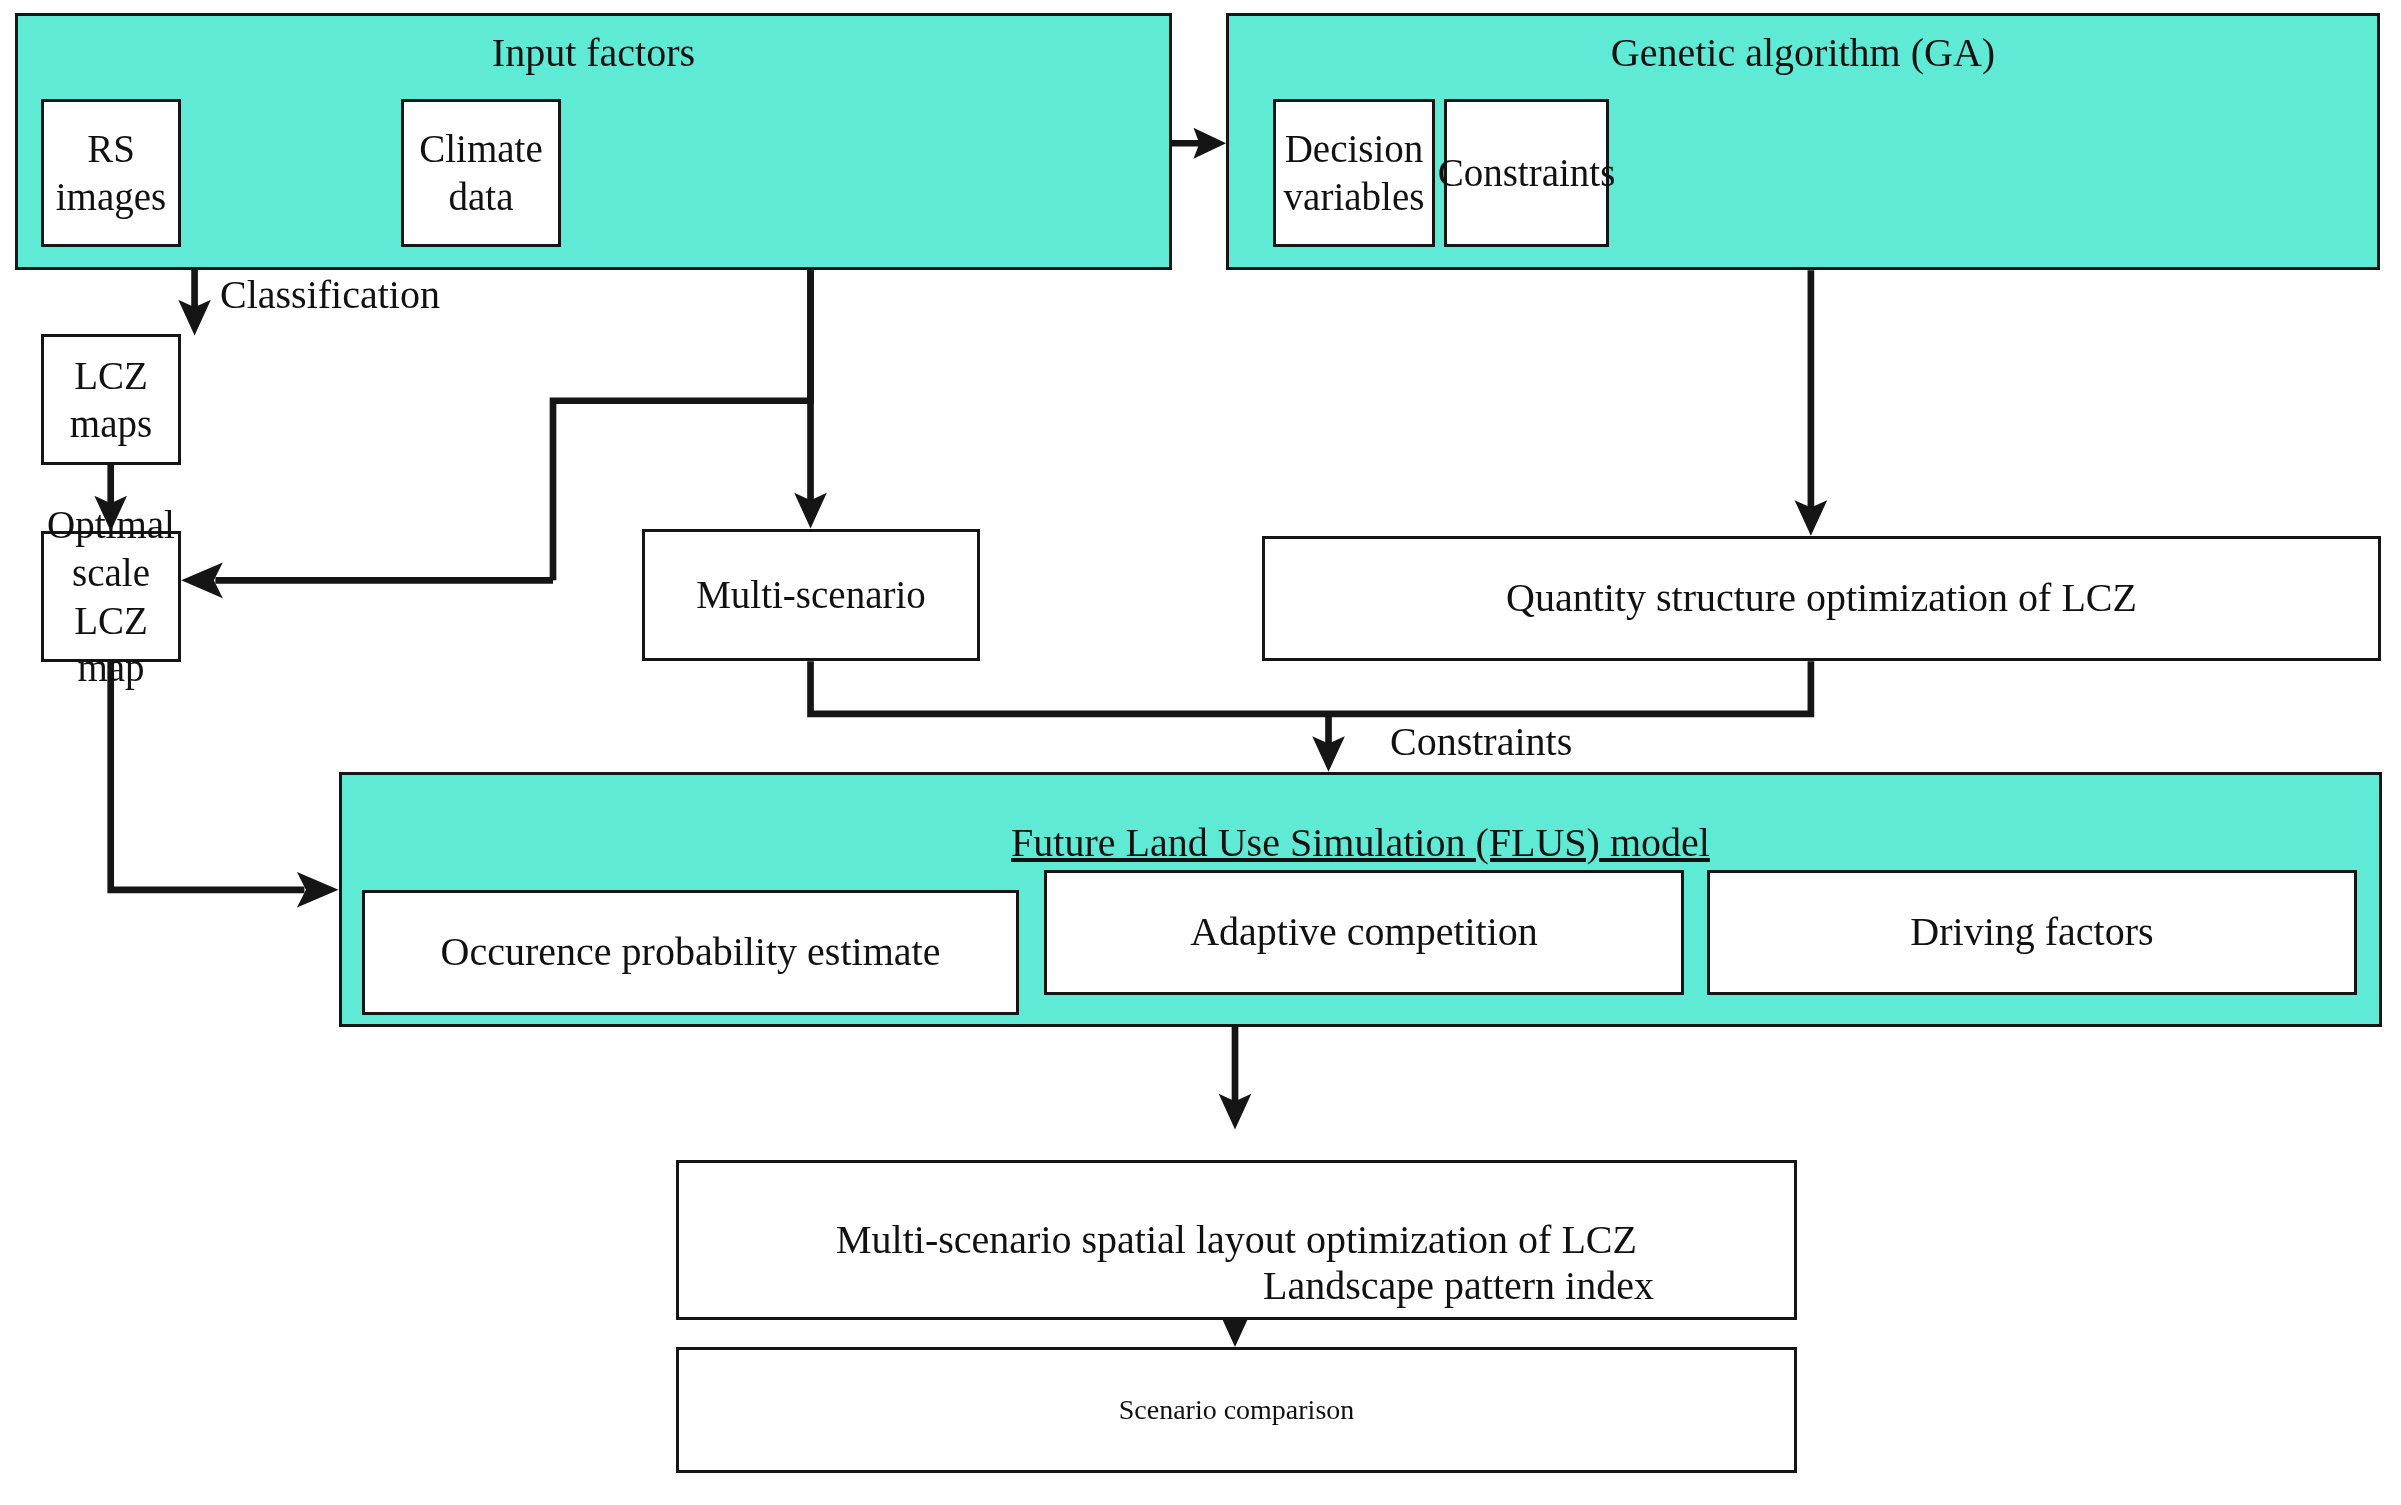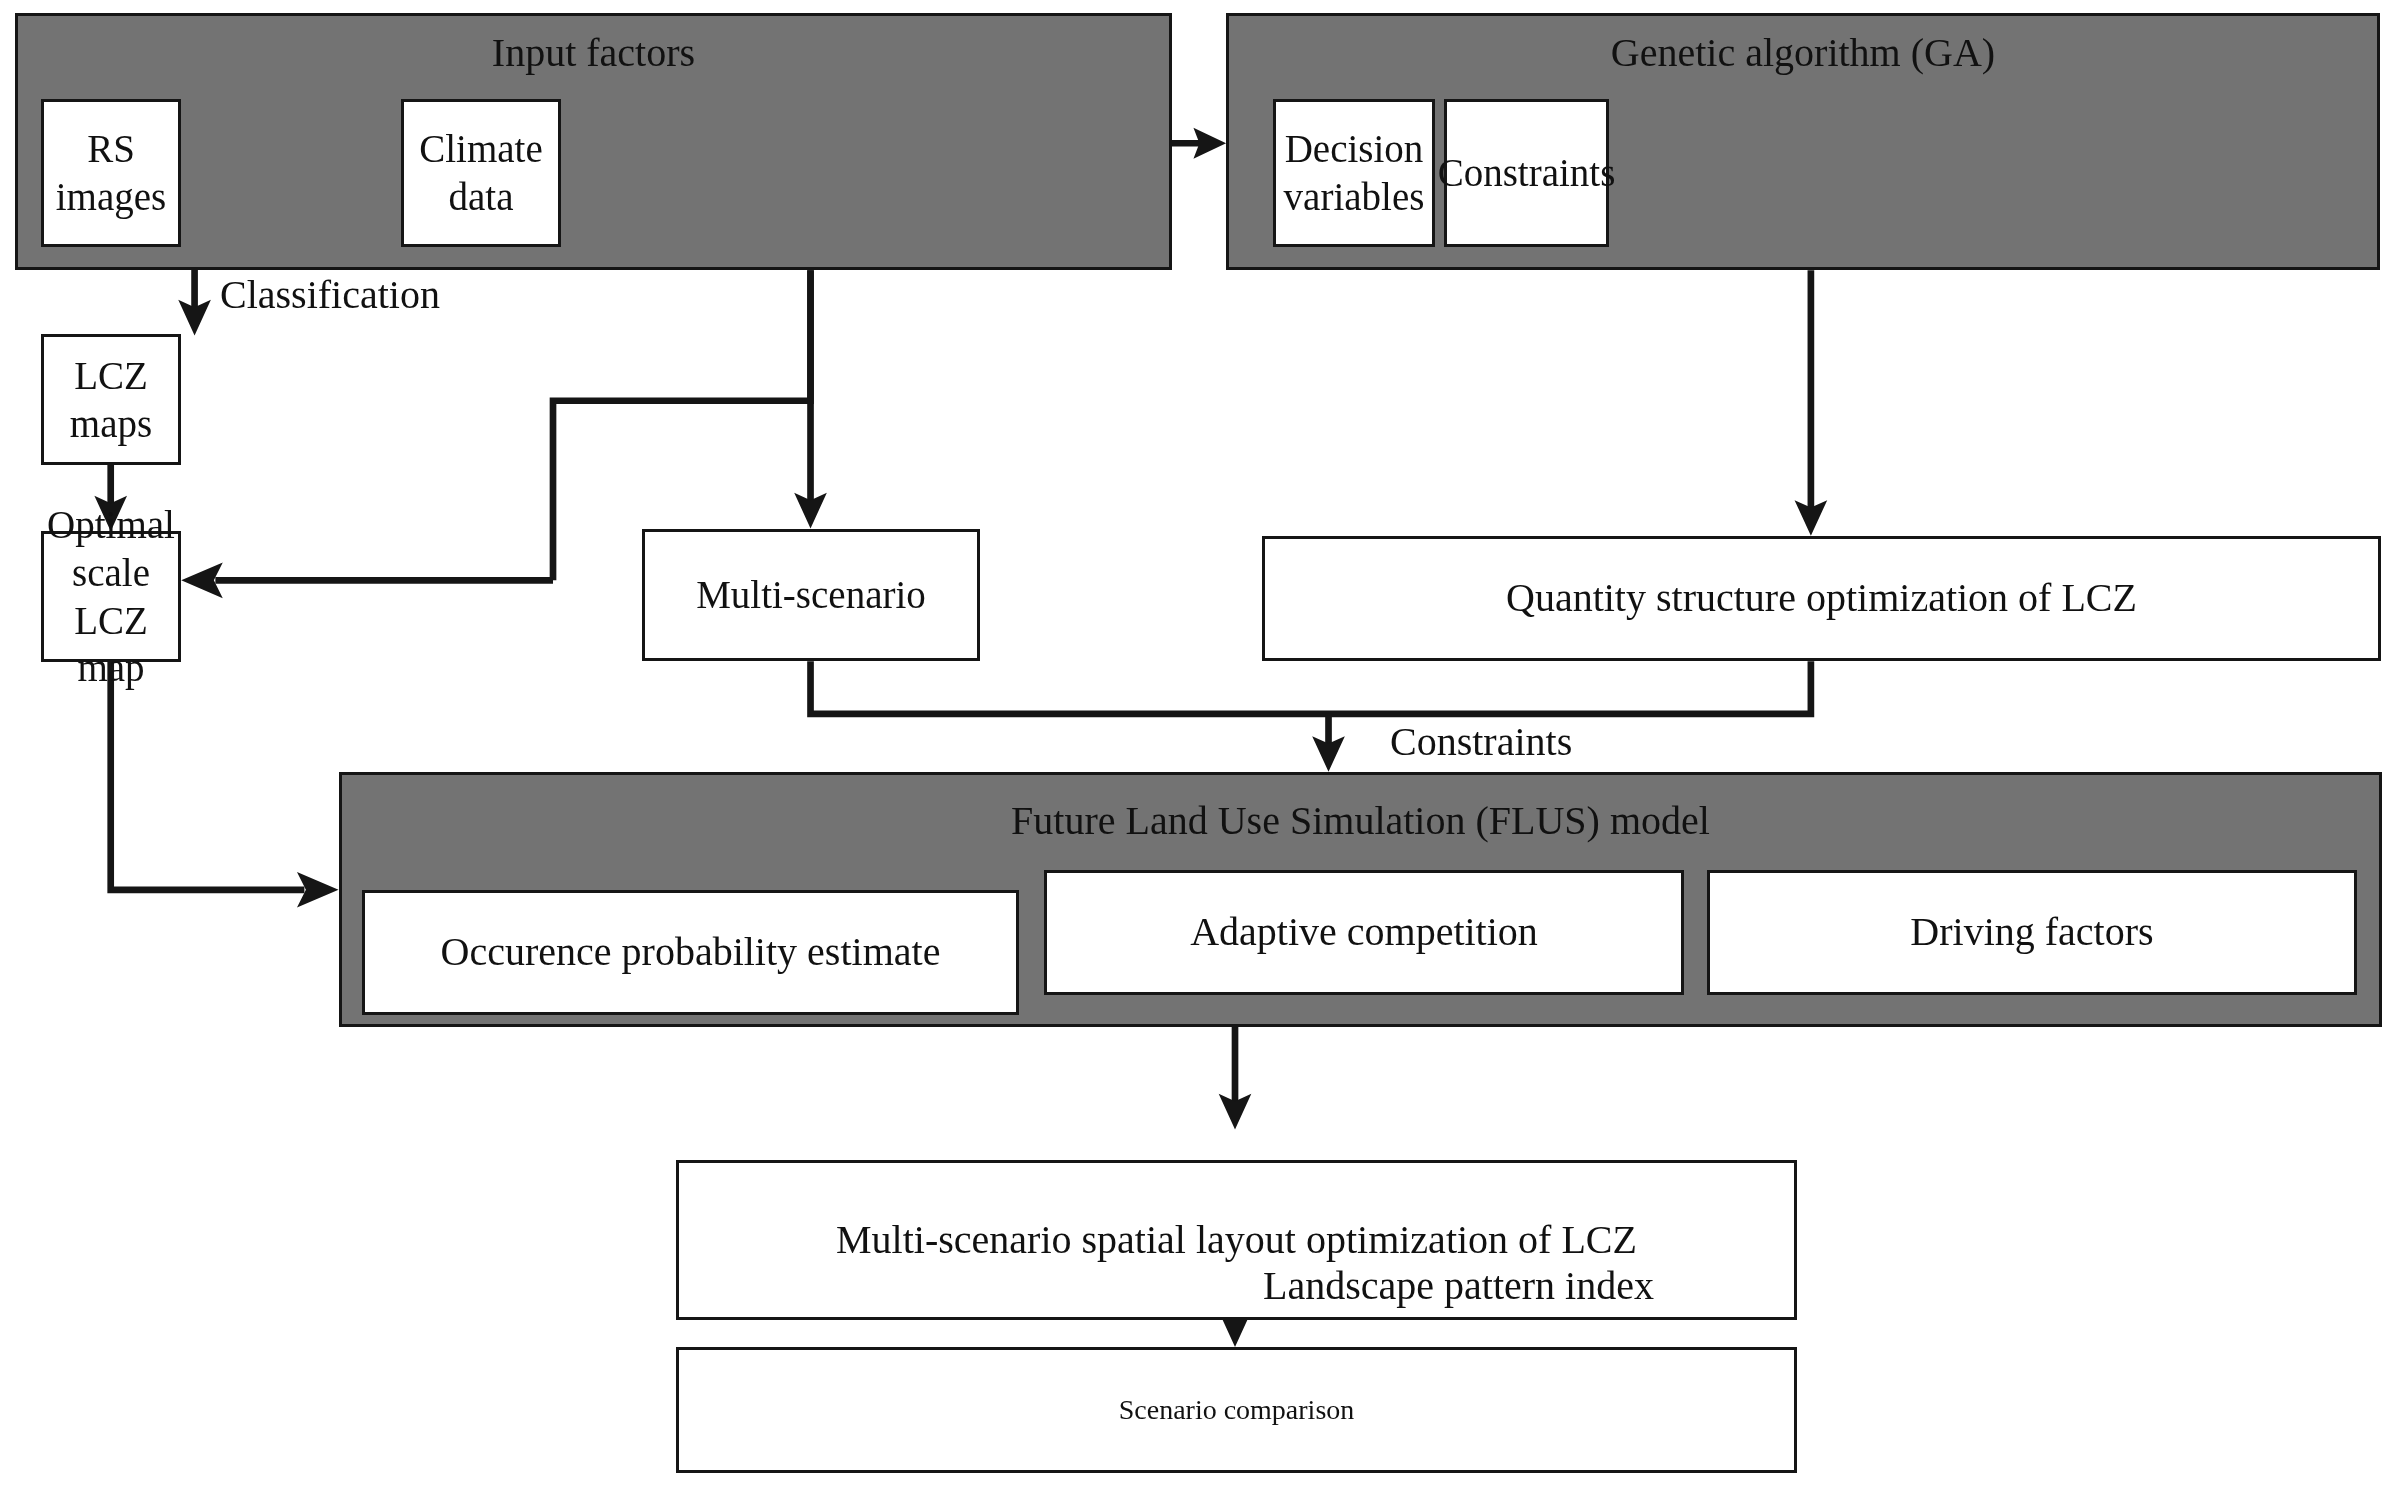--- a/index.html
+++ b/index.html
@@ -3,21 +3,21 @@
 <meta charset="utf-8">
 <style>
   html,body{margin:0;padding:0;background:#ffffff;}
   body{width:2401px;height:1505px;position:relative;overflow:hidden;
        font-family:"Liberation Serif","DejaVu Serif",serif;color:#111;}
   #stage{position:absolute;inset:0;width:2401px;height:1505px;}
 
   
   .grp{
     position:absolute;
-    background:#737373;
+    background:#5eead4;
     border:3.7px solid #151515;
     box-sizing:border-box;
   }
   .box{
     position:absolute;
     background:#ffffff;
     border:3.7px solid #151515;
     box-sizing:border-box;
     display:flex;align-items:center;justify-content:center;
     text-align:center;
@@ -144,21 +144,21 @@
     <span style="white-space:pre-line;">Multi-scenario</span>
   </div>
 
   <div class="box" style="left:1262px;top:536px;width:1119px;height:125px;font-size:40px;">
     <span style="white-space:pre-line;">Quantity structure optimization of LCZ</span>
   </div>
 
   <div class="edge-label" style="left:1390px;top:722px;">Constraints</div>
 
   <div class="grp" style="left:339px;top:772px;width:2043px;height:255px;">
-    <div class="grp-title" style="top:26px;">Future Land Use Simulation (FLUS) model</div>
+    <div class="grp-title" style="top:48px;text-decoration:underline;">Future Land Use Simulation (FLUS) model</div>
   </div>
 
   <div class="box" style="left:362px;top:890px;width:657px;height:125px;font-size:40px;">
     <span style="white-space:pre-line;">Occurence probability estimate</span>
   </div>
 
   <div class="box" style="left:1044px;top:870px;width:640px;height:125px;font-size:40px;">
     <span style="white-space:pre-line;text-align:center;">Adaptive competition</span>
   </div>
 

